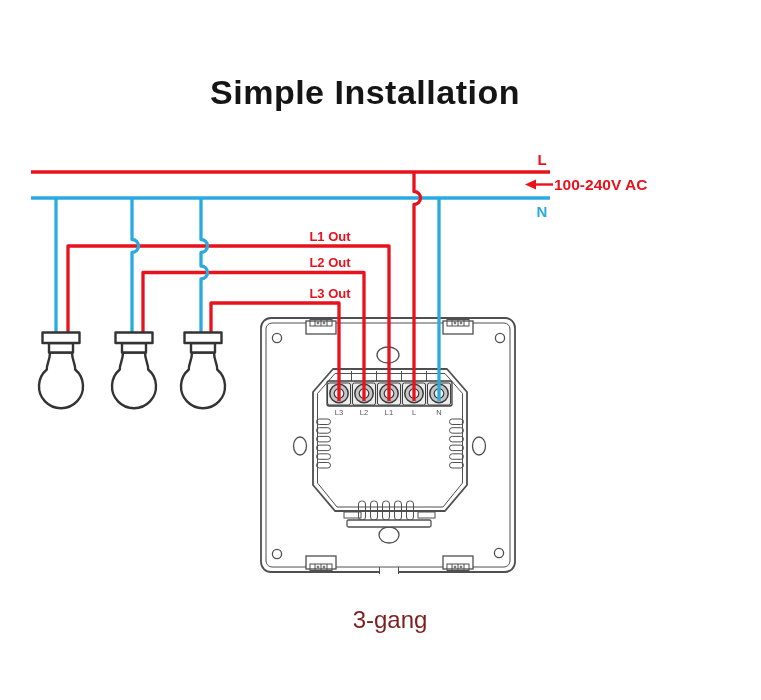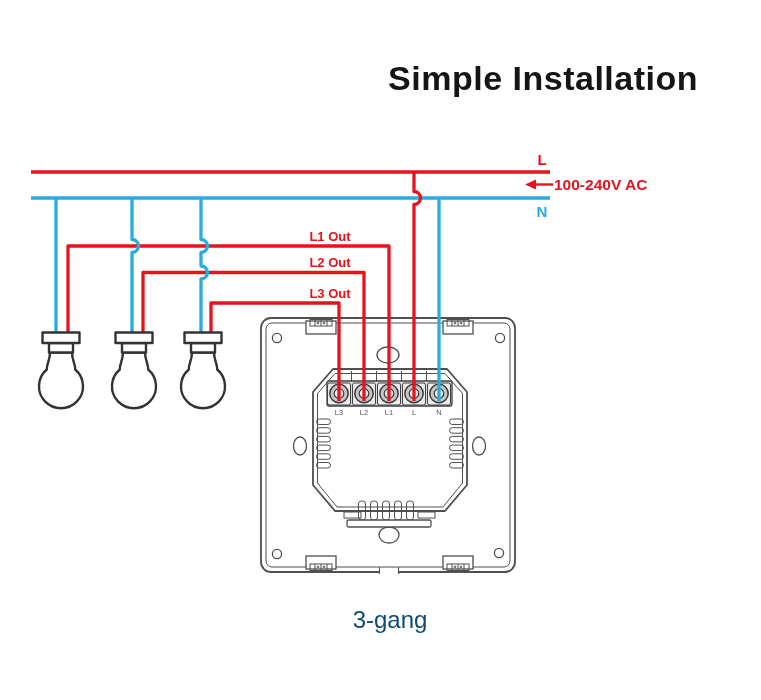--- a/index.html
+++ b/index.html
@@ -5,28 +5,28 @@
   html,body{margin:0;padding:0;background:#ffffff;}
   .stage{
     position:relative;
     width:761px;height:700px;
     background:#ffffff;
     overflow:hidden;
     font-family:"Liberation Sans","DejaVu Sans",sans-serif;
   }
   .title{
     position:absolute;top:55px;left:0;width:694px;
-    text-align:right;
+    text-align:center;
     font-size:34px;font-weight:700;letter-spacing:.5px;
     color:var(--color-text,#151515);
-    margin:4px;
+    margin:18px;
   }
   .caption{
     position:absolute;top:606px;left:390px;transform:translateX(-50%);
-    font-size:24px;font-weight:400;color:#0c4a6e;
+    font-size:24px;font-weight:400;color:#7f1d1d;
   }
   svg{position:absolute;top:0;left:0;}
   
   .w{fill:none;stroke-width:3.3;stroke-linejoin:round;stroke-linecap:butt;}
   .w.live{stroke:var(--color-live,#e8121c);}
   .w.neutral{stroke:var(--color-neutral,#29abe2);}
   
   .dev{fill:#ffffff;stroke:var(--color-outline,#4f4f4f);}
   .dev.thin{fill:none;stroke-width:1;}
   .dev.mid{stroke-width:1.3;}

